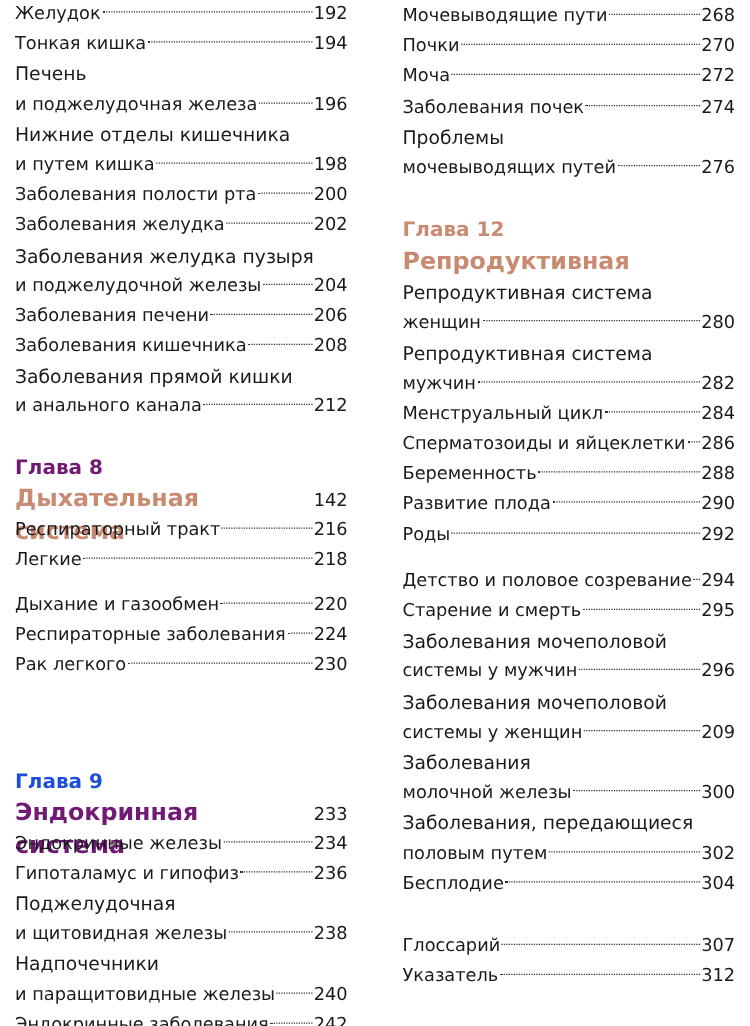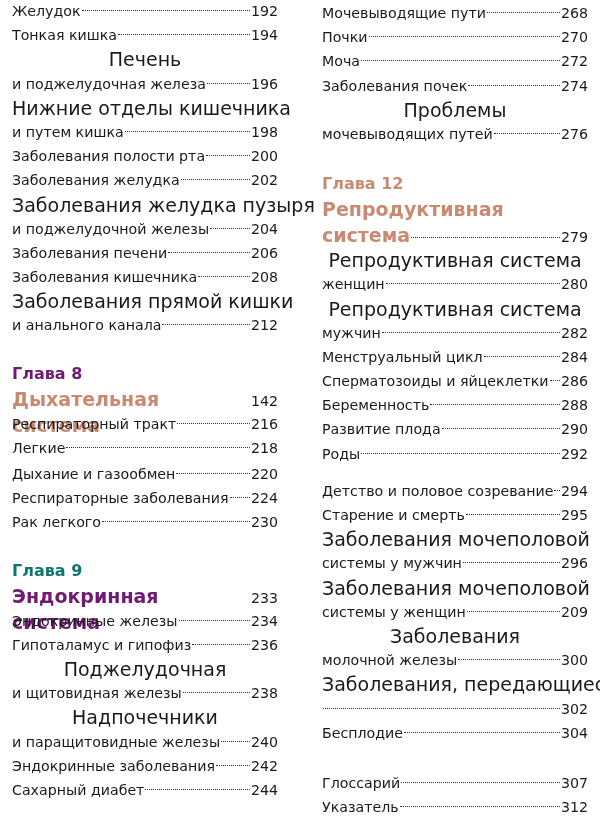--- a/index.html
+++ b/index.html
@@ -6,21 +6,21 @@
   body { width: 600px; height: 821px; overflow: hidden; position: relative;
          font-family: "DejaVu Sans", "Liberation Sans", sans-serif; color: #1a1a1a; }
   .col { position: absolute; top: 0; }
   .col-left { left: 12px; width: 266px; }
   .col-right { left: 322px; width: 266px; }
   .row { display: flex; align-items: baseline; font-size: 14.2px; height: 24.2px; line-height: 24.2px; white-space: nowrap; }
   .row .t { flex: 0 0 auto; }
   .row .dots { flex: 1 1 auto; overflow: hidden; margin: 0 1px; position: relative; top: -1px;
                border-bottom: 1.2px dotted #333; height: 0; align-self: baseline; transform: translateY(-4px); }
   .row .p { flex: 0 0 auto; }
-  .line { font-size: 19px; height: 24.2px; line-height: 24.2px; white-space: nowrap; text-align: center; }
+  .line { font-size: 15px; height: 24.2px; line-height: 24.2px; white-space: nowrap; }
   .ch-label { font-weight: bold; font-size: 16px; height: 24px; line-height: 24px; }
   .ch-title { font-weight: bold; font-size: 19px; height: 26px; line-height: 26px; }
   .ch-row { display: flex; align-items: baseline; height: 26px; line-height: 26px; }
   .ch-row .t { font-weight: bold; font-size: 19px; }
   .ch-row .dots { flex: 1 1 auto; border-bottom: 1.2px dotted #333; height: 0; transform: translateY(-4px); margin: 0 1px; }
   .ch-row .p { font-size: 14.2px; color: #1a1a1a; }
   .gap { height: 20px; }
 </style>
 </head>
 <body>
@@ -92,39 +92,39 @@
   <div class="row">
       <span class="t">Респираторный тракт</span>
       <span class="dots"></span>
       <span class="p">216</span>
     </div>
   <div class="row">
       <span class="t">Легкие</span>
       <span class="dots"></span>
       <span class="p">218</span>
     </div>
-  <div class="row" style="margin-top:2px;">
+  <div class="row" style="margin-top:12px;">
       <span class="t">Дыхание и газообмен</span>
       <span class="dots"></span>
       <span class="p">220</span>
     </div>
   <div class="row">
       <span class="t">Респираторные заболевания</span>
       <span class="dots"></span>
       <span class="p">224</span>
     </div>
   <div class="row">
       <span class="t">Рак легкого</span>
       <span class="dots"></span>
       <span class="p">230</span>
     </div>
 
   <div class="gap" style="height:24px;"></div>
 
-  <div class="ch-label" style="color:#0f766e;">Глава 9</div>
+  <div class="ch-label" style="color:#1d4ed8;margin-top:44px;">Глава 9</div>
   <div class="ch-row">
       <span class="t" style="color:#701a75;">Эндокринная система</span>
       <span class="dots"></span>
       <span class="p">233</span>
     </div>
   <div class="row">
       <span class="t">Эндокринные железы</span>
       <span class="dots"></span>
       <span class="p">234</span>
     </div>
@@ -182,25 +182,20 @@
   <div class="row">
       <span class="t">мочевыводящих путей</span>
       <span class="dots"></span>
       <span class="p">276</span>
     </div>
 
   <div class="gap" style="height:26px;"></div>
 
   <div class="ch-label" style="color:#c98a72;">Глава 12</div>
   <div class="ch-title" style="color:#c98a72;">Репродуктивная</div>
-  <div class="ch-row">
-      <span class="t" style="color:#c98a72;">система</span>
-      <span class="dots"></span>
-      <span class="p">279</span>
-    </div>
 
   <div class="line">Репродуктивная система</div>
   <div class="row">
       <span class="t">женщин</span>
       <span class="dots"></span>
       <span class="p">280</span>
     </div>
   <div class="line">Репродуктивная система</div>
   <div class="row">
       <span class="t">мужчин</span>
@@ -255,20 +250,21 @@
       <span class="p">209</span>
     </div>
   <div class="line">Заболевания</div>
   <div class="row">
       <span class="t">молочной железы</span>
       <span class="dots"></span>
       <span class="p">300</span>
     </div>
   <div class="line">Заболевания, передающиеся</div>
   <div class="row">
+      <span class="t">половым путем</span>
       <span class="dots"></span>
       <span class="p">302</span>
     </div>
   <div class="row">
       <span class="t">Бесплодие</span>
       <span class="dots"></span>
       <span class="p">304</span>
     </div>
 
   <div class="gap" style="height:26px;"></div>

